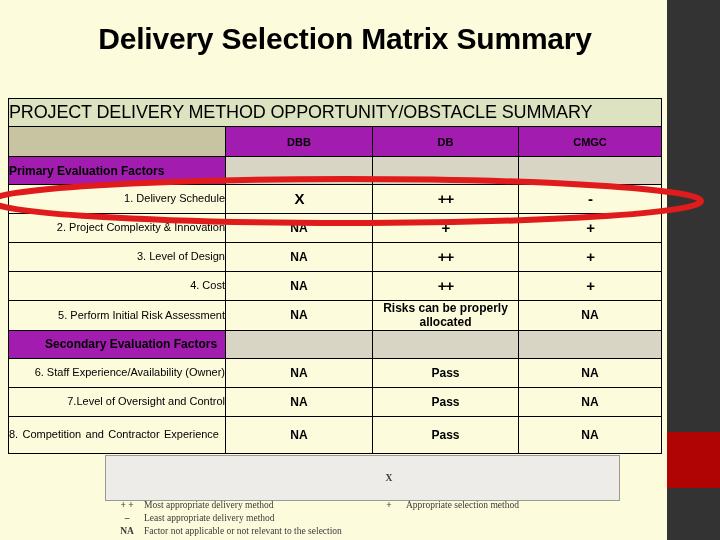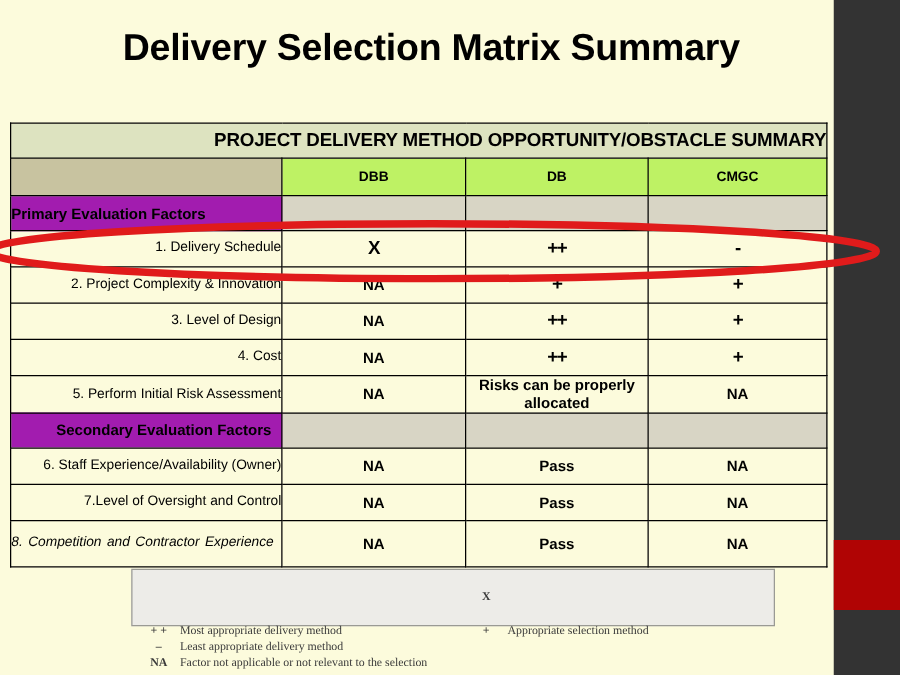--- a/index.html
+++ b/index.html
@@ -60,28 +60,28 @@
     table-layout: fixed;
     background: #fcfbdc;
   }
   table.matrix td {
     border: 1.5px solid #000000;
     padding: 0;
     vertical-align: middle;
   }
   .banner-cell {
     background: #dde3c0;
-    text-align: right;
-    font-size: 15px;
-    font-weight: bold;
+    text-align: left;
+    font-size: 18px;
+    font-weight: normal;
     height: 27px;
     letter-spacing: -0.15px;
   }
   .colhead {
-    background: #bef264;
+    background: #a21caf;
     text-align: center;
     font-size: 11px;
     font-weight: bold;
     height: 29px;
   }
   .colhead.blank {
     background: #c8c3a0;
   }
   .section-cell {
     background: #a21caf;
@@ -258,21 +258,21 @@
         <td class="val-cell">Pass</td>
         <td class="val-cell">NA</td>
       </tr>
       <tr>
         <td class="factor-cell">7.Level of Oversight and Control</td>
         <td class="val-cell">NA</td>
         <td class="val-cell">Pass</td>
         <td class="val-cell">NA</td>
       </tr>
       <tr>
-        <td class="factor-cell justify" style="height:36px;font-style:italic;">8.  Competition  and  Contractor Experience</td>
+        <td class="factor-cell justify" style="height:36px;">8.  Competition  and  Contractor Experience</td>
         <td class="val-cell">NA</td>
         <td class="val-cell">Pass</td>
         <td class="val-cell">NA</td>
       </tr>
     </tbody>
   </table>
 </div>
 
 <svg id="highlight-ellipse" viewBox="0 0 720 50">
   <ellipse cx="360" cy="25" rx="355" ry="22" fill="none" stroke="#e01b1b" stroke-width="6"></ellipse>

